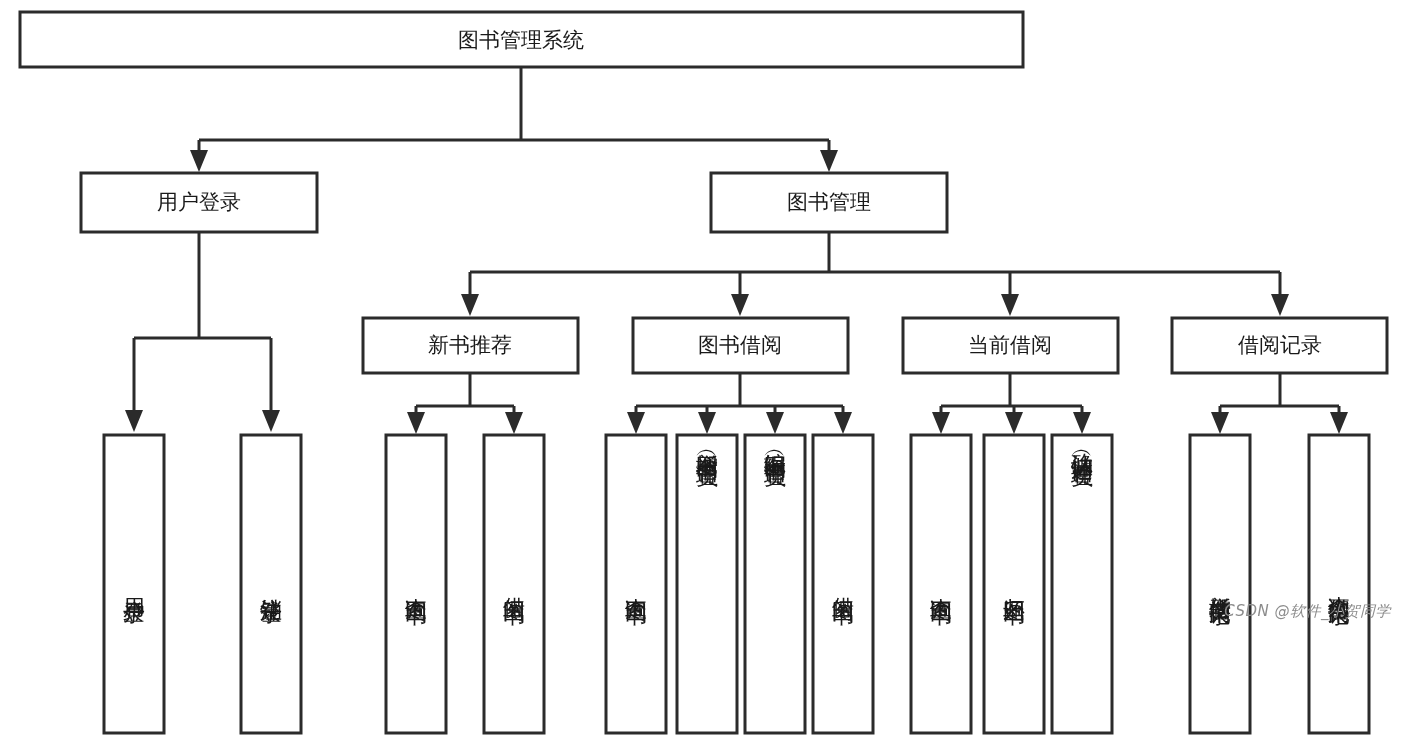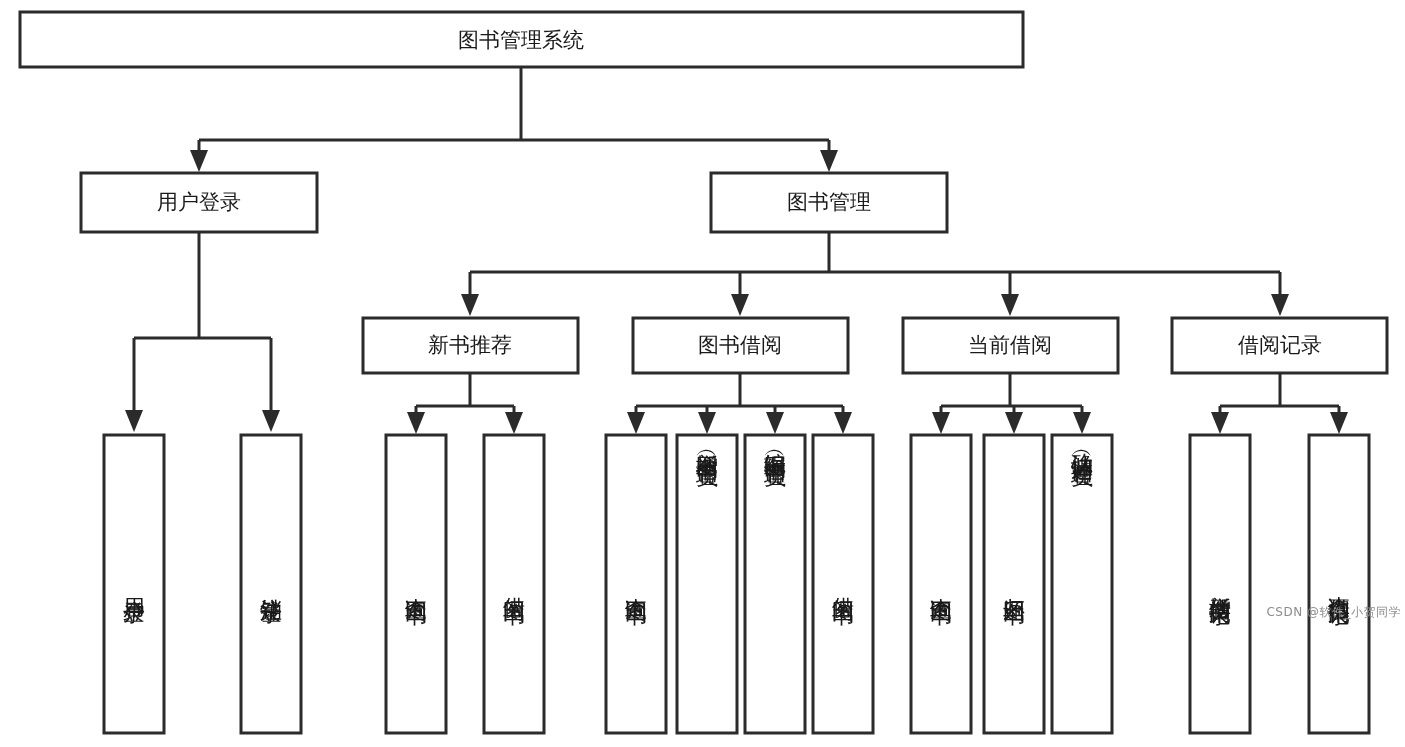--- a/index.html
+++ b/index.html
@@ -61,27 +61,28 @@
     font-family: "DejaVu Sans", "Liberation Sans", sans-serif;
     font-size: 22px;
     line-height: 1;
     letter-spacing: 2px;
     color: #1a1a1a;
     white-space: nowrap;
     text-align: center;
   }
   .watermark {
     position: absolute;
-    right: 4px;
+    right: 14px;
     bottom: 6px;
     font-family: "DejaVu Sans", "Liberation Sans", sans-serif;
-    font-size: 12px;
+    font-size: 15px;
     color: #8c8c8c;
     white-space: nowrap;
     letter-spacing: 0.5px;
+    font-style: italic;
   }
 </style>
 </head>
 <body>
 
 <div id="diagram-root">
 
   <svg class="flow" viewBox="0 0 1405 747">
     <defs>
       <g id="arrowGlyph">

